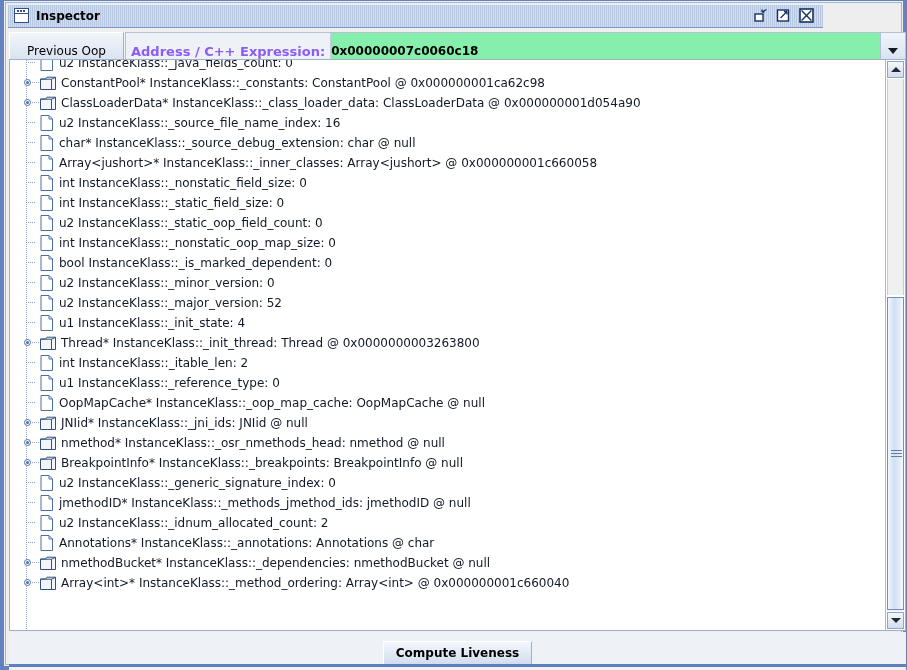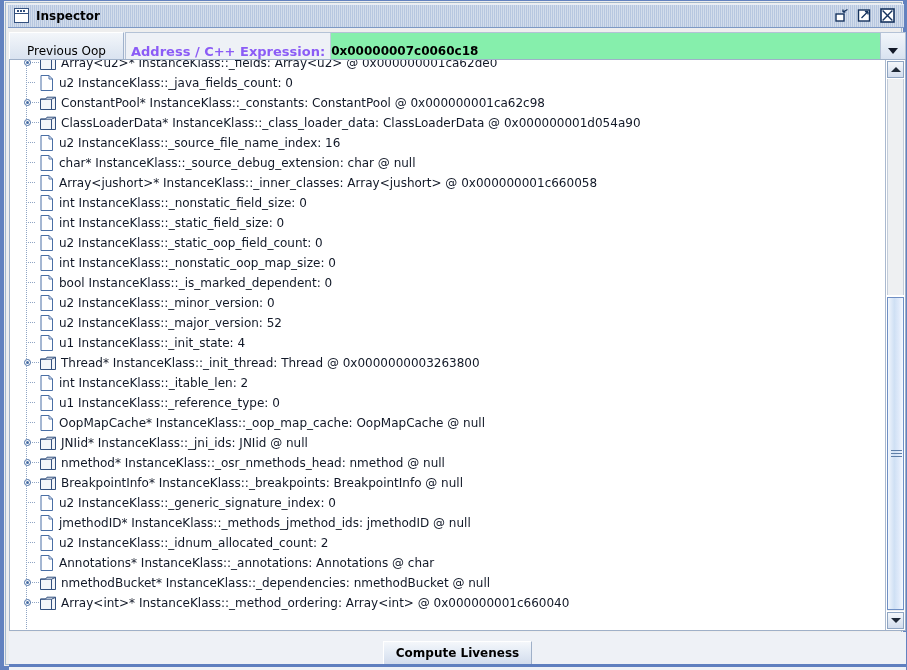--- a/index.html
+++ b/index.html
@@ -29,21 +29,21 @@
     position: absolute;
     left: 1px; top: 1px; right: 1px; bottom: 1px;
     border: 1px solid #a3b8cc;
     pointer-events: none;
   }
 
   
   .titlebar {
     position: absolute;
     left: 4px; top: 3px;
-    width: 896px; height: 24px;
+    width: 815px; height: 24px;
     background:
       repeating-linear-gradient(
         to right,
         #b7c7e0 0px, #b7c7e0 1px,
         #d3ddeb 1px, #d3ddeb 2px
       ),
       #c6d3e6;
     display: flex;
     align-items: center;
     box-sizing: border-box;
@@ -434,35 +434,20 @@
       </div>
     </div>
   </div>
 
   <div class="tree-outer">
     <div class="tree-viewport">
       <div class="trunk"></div>
       <div class="tree-scroll" id="tree-rows">
           <div class="row">
             <span class="indent"></span>
-            <span class="handle collapsed">
-              <span class="hline"></span>
-              <span class="knob"></span>
-            </span>
-            <span class="icon-node">
-              <svg width="16" height="14" viewBox="0 0 16 14">
-                <path d="M0.5 3 H5.5 L7 1.2 H15.5 V13.5 H0.5 Z" fill="#f2f5f9" stroke="#33507e" stroke-width="1"></path>
-                <path d="M0.5 3.2 H11.5 V13.5" fill="none" stroke="#33507e" stroke-width="1"></path>
-                <path d="M11.5 3.2 L15.5 1.4" fill="none" stroke="#33507e" stroke-width="1"></path>
-              </svg>
-            </span>
-            <span class="rowtext">Array&lt;u2&gt;* InstanceKlass::_fields: Array&lt;u2&gt; @ 0x000000001ca62de0</span>
-          </div>
-          <div class="row">
-            <span class="indent"></span>
             <span class="leafmark"></span>
             <span class="icon-leaf">
               <svg width="14" height="16" viewBox="0 0 14 16">
                 <path d="M1 0.5 H9 L12.5 4 V15.5 H1 Z" fill="#ffffff" stroke="#4a6fa5" stroke-width="1"></path>
                 <path d="M9 0.5 V4 H12.5" fill="none" stroke="#4a6fa5" stroke-width="1"></path>
               </svg>
             </span>
             <span class="rowtext">u2 InstanceKlass::_java_fields_count: 0</span>
           </div>
           <div class="row">

